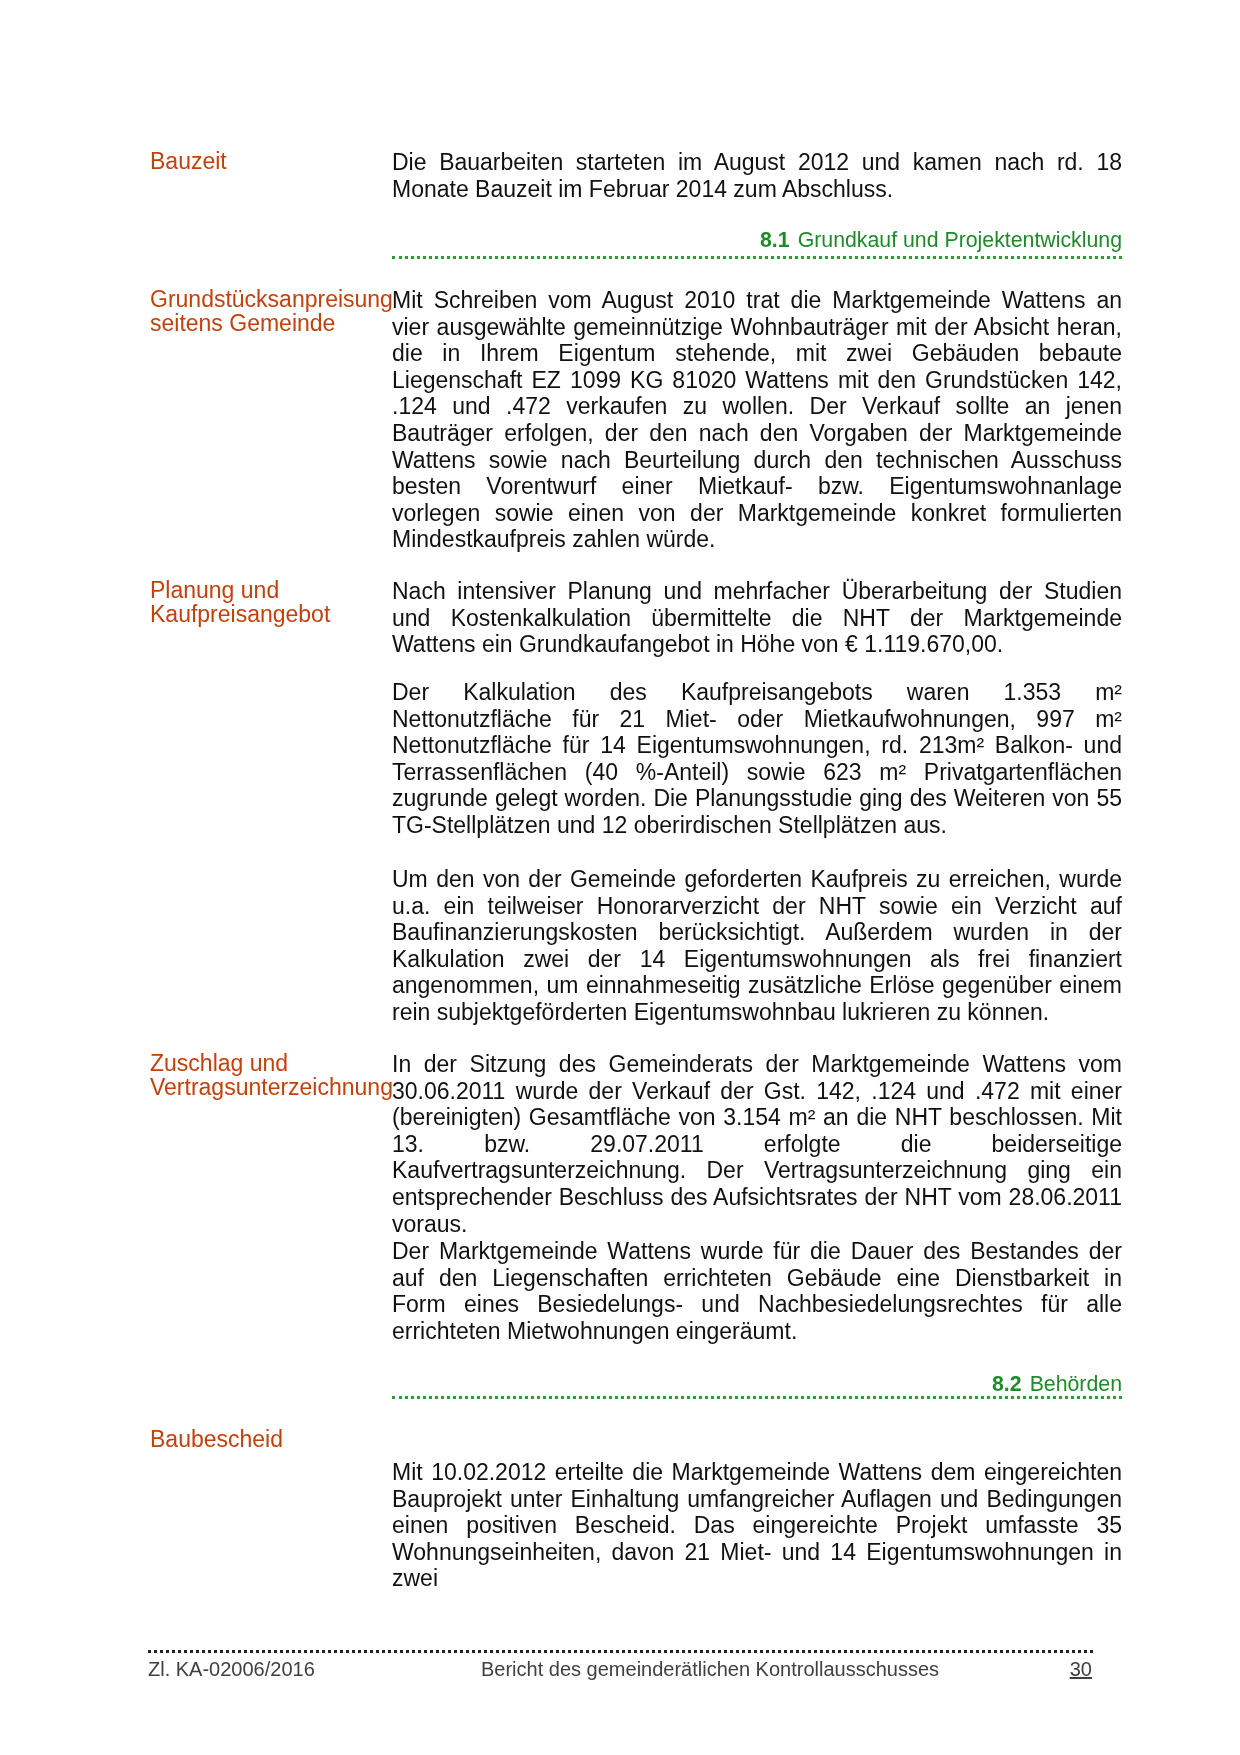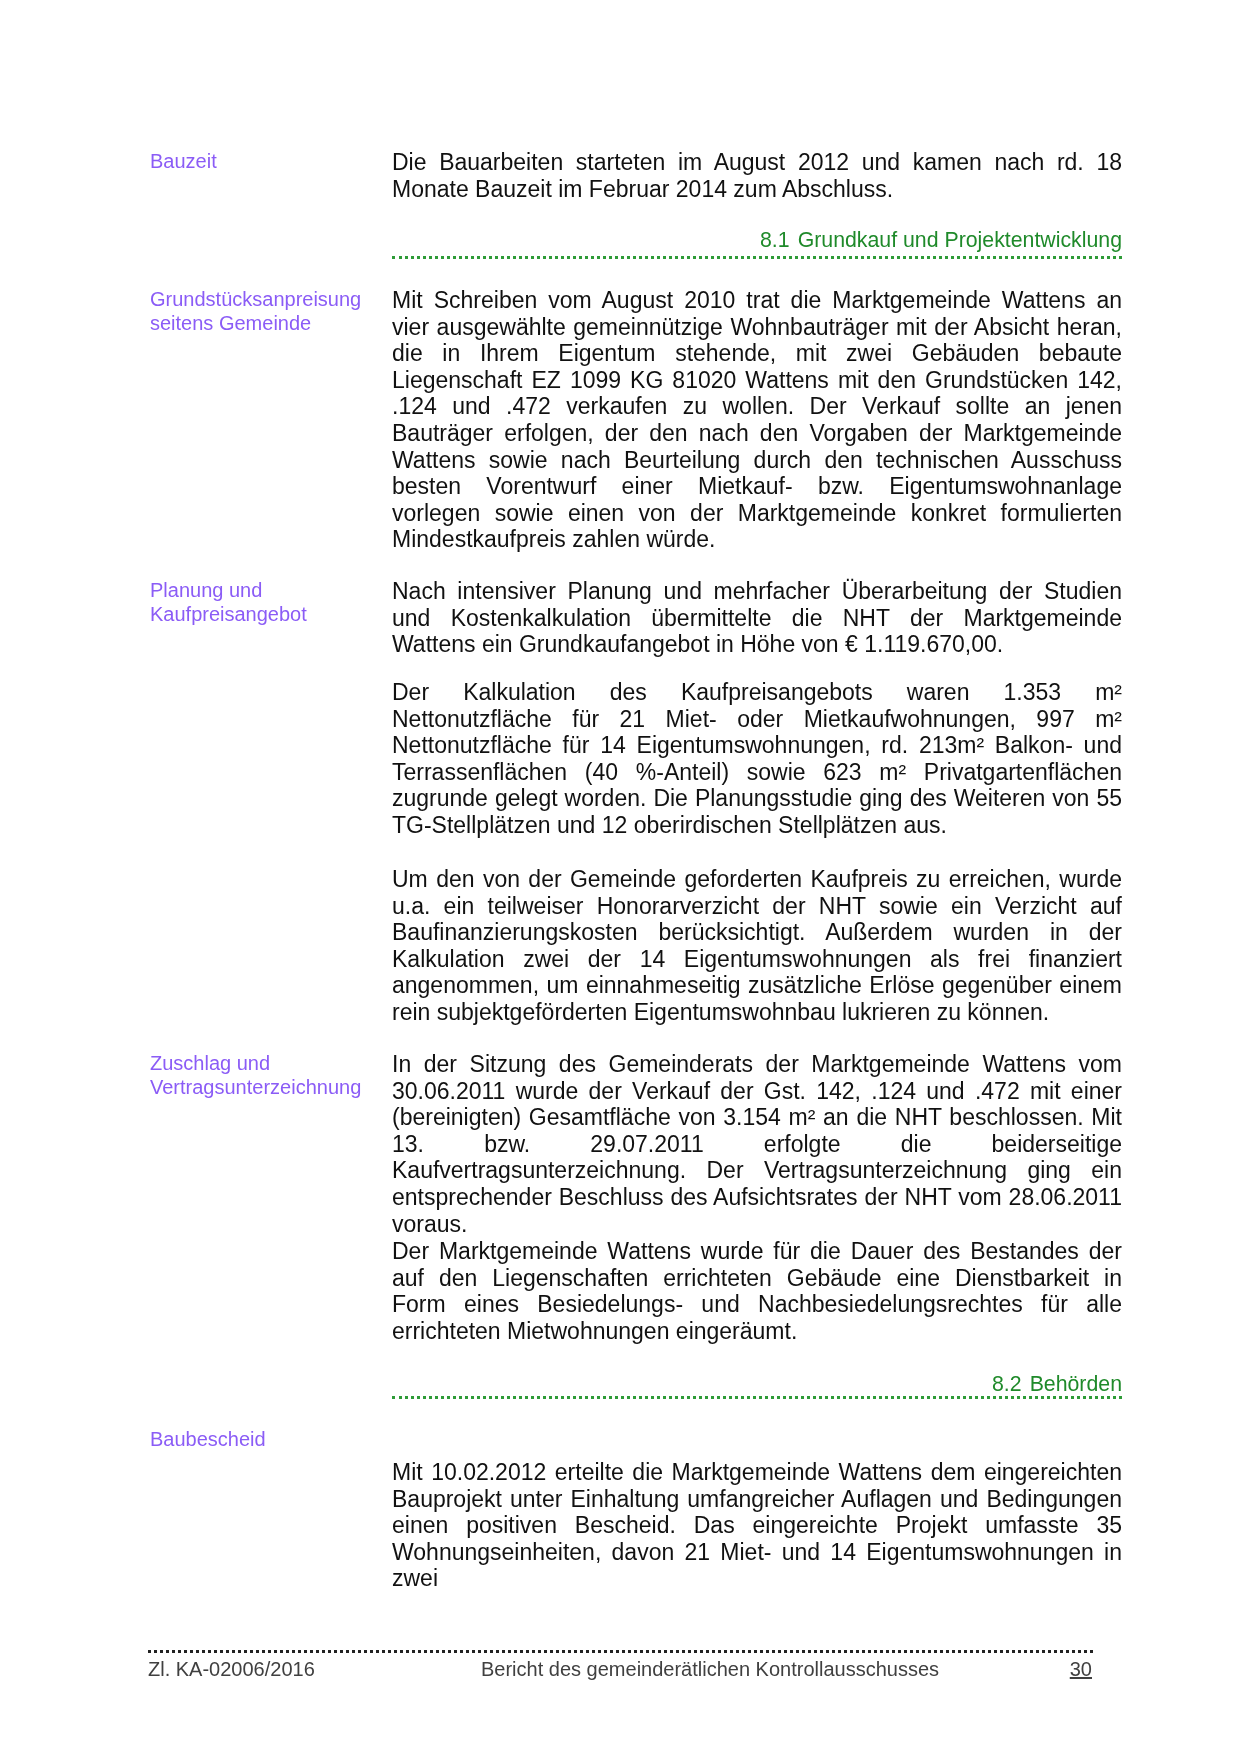--- a/index.html
+++ b/index.html
@@ -1,28 +1,28 @@
 <!DOCTYPE html>
 <html><head>
   <meta charset="utf-8">
   <style>
     html, body { margin: 0; padding: 0; background: #ffffff; }
     body { width: 1240px; height: 1755px; position: relative; overflow: hidden;
            font-family: "Liberation Sans", "DejaVu Sans", sans-serif; color: #111; }
     .page { position: absolute; left: 0; top: 0; width: 1240px; height: 1755px; }
     .row { position: absolute; left: 148px; width: 975px; }
     .margin-label { position: absolute; left: 2px; top: 0; width: 235px;
-                    color: #8b5cf6; font-size: 20px; line-height: 24px; }
+                    color: #c2410c; font-size: 23px; line-height: 24px; }
     .body-text { position: absolute; left: 244px; top: 0; width: 730px;
                  font-size: 23px; line-height: 26.6px; text-align: justify;
                  text-align-last: left; }
     .body-text p { margin: 0; }
     .section-heading { position: absolute; left: 392px; width: 730px; text-align: right;
                        color: #1f8a2a; font-size: 21.3px; line-height: 26px; }
-    .section-heading .num { margin-right: 8px; }
+    .section-heading .num { margin-right: 8px; font-weight: bold; }
     .dotted-green { position: absolute; left: 392px; width: 730px; height: 0;
                     border-top: 3px dotted #2e9b37; }
     .footer-line { position: absolute; left: 148px; top: 1650px; width: 945px; height: 0;
                    border-top: 3px dotted #222; }
     .footer { position: absolute; top: 1658px; font-size: 20px; line-height: 22px; color: #404040; }
   </style>
 </head>
 <body>
 
 <div class="page">

